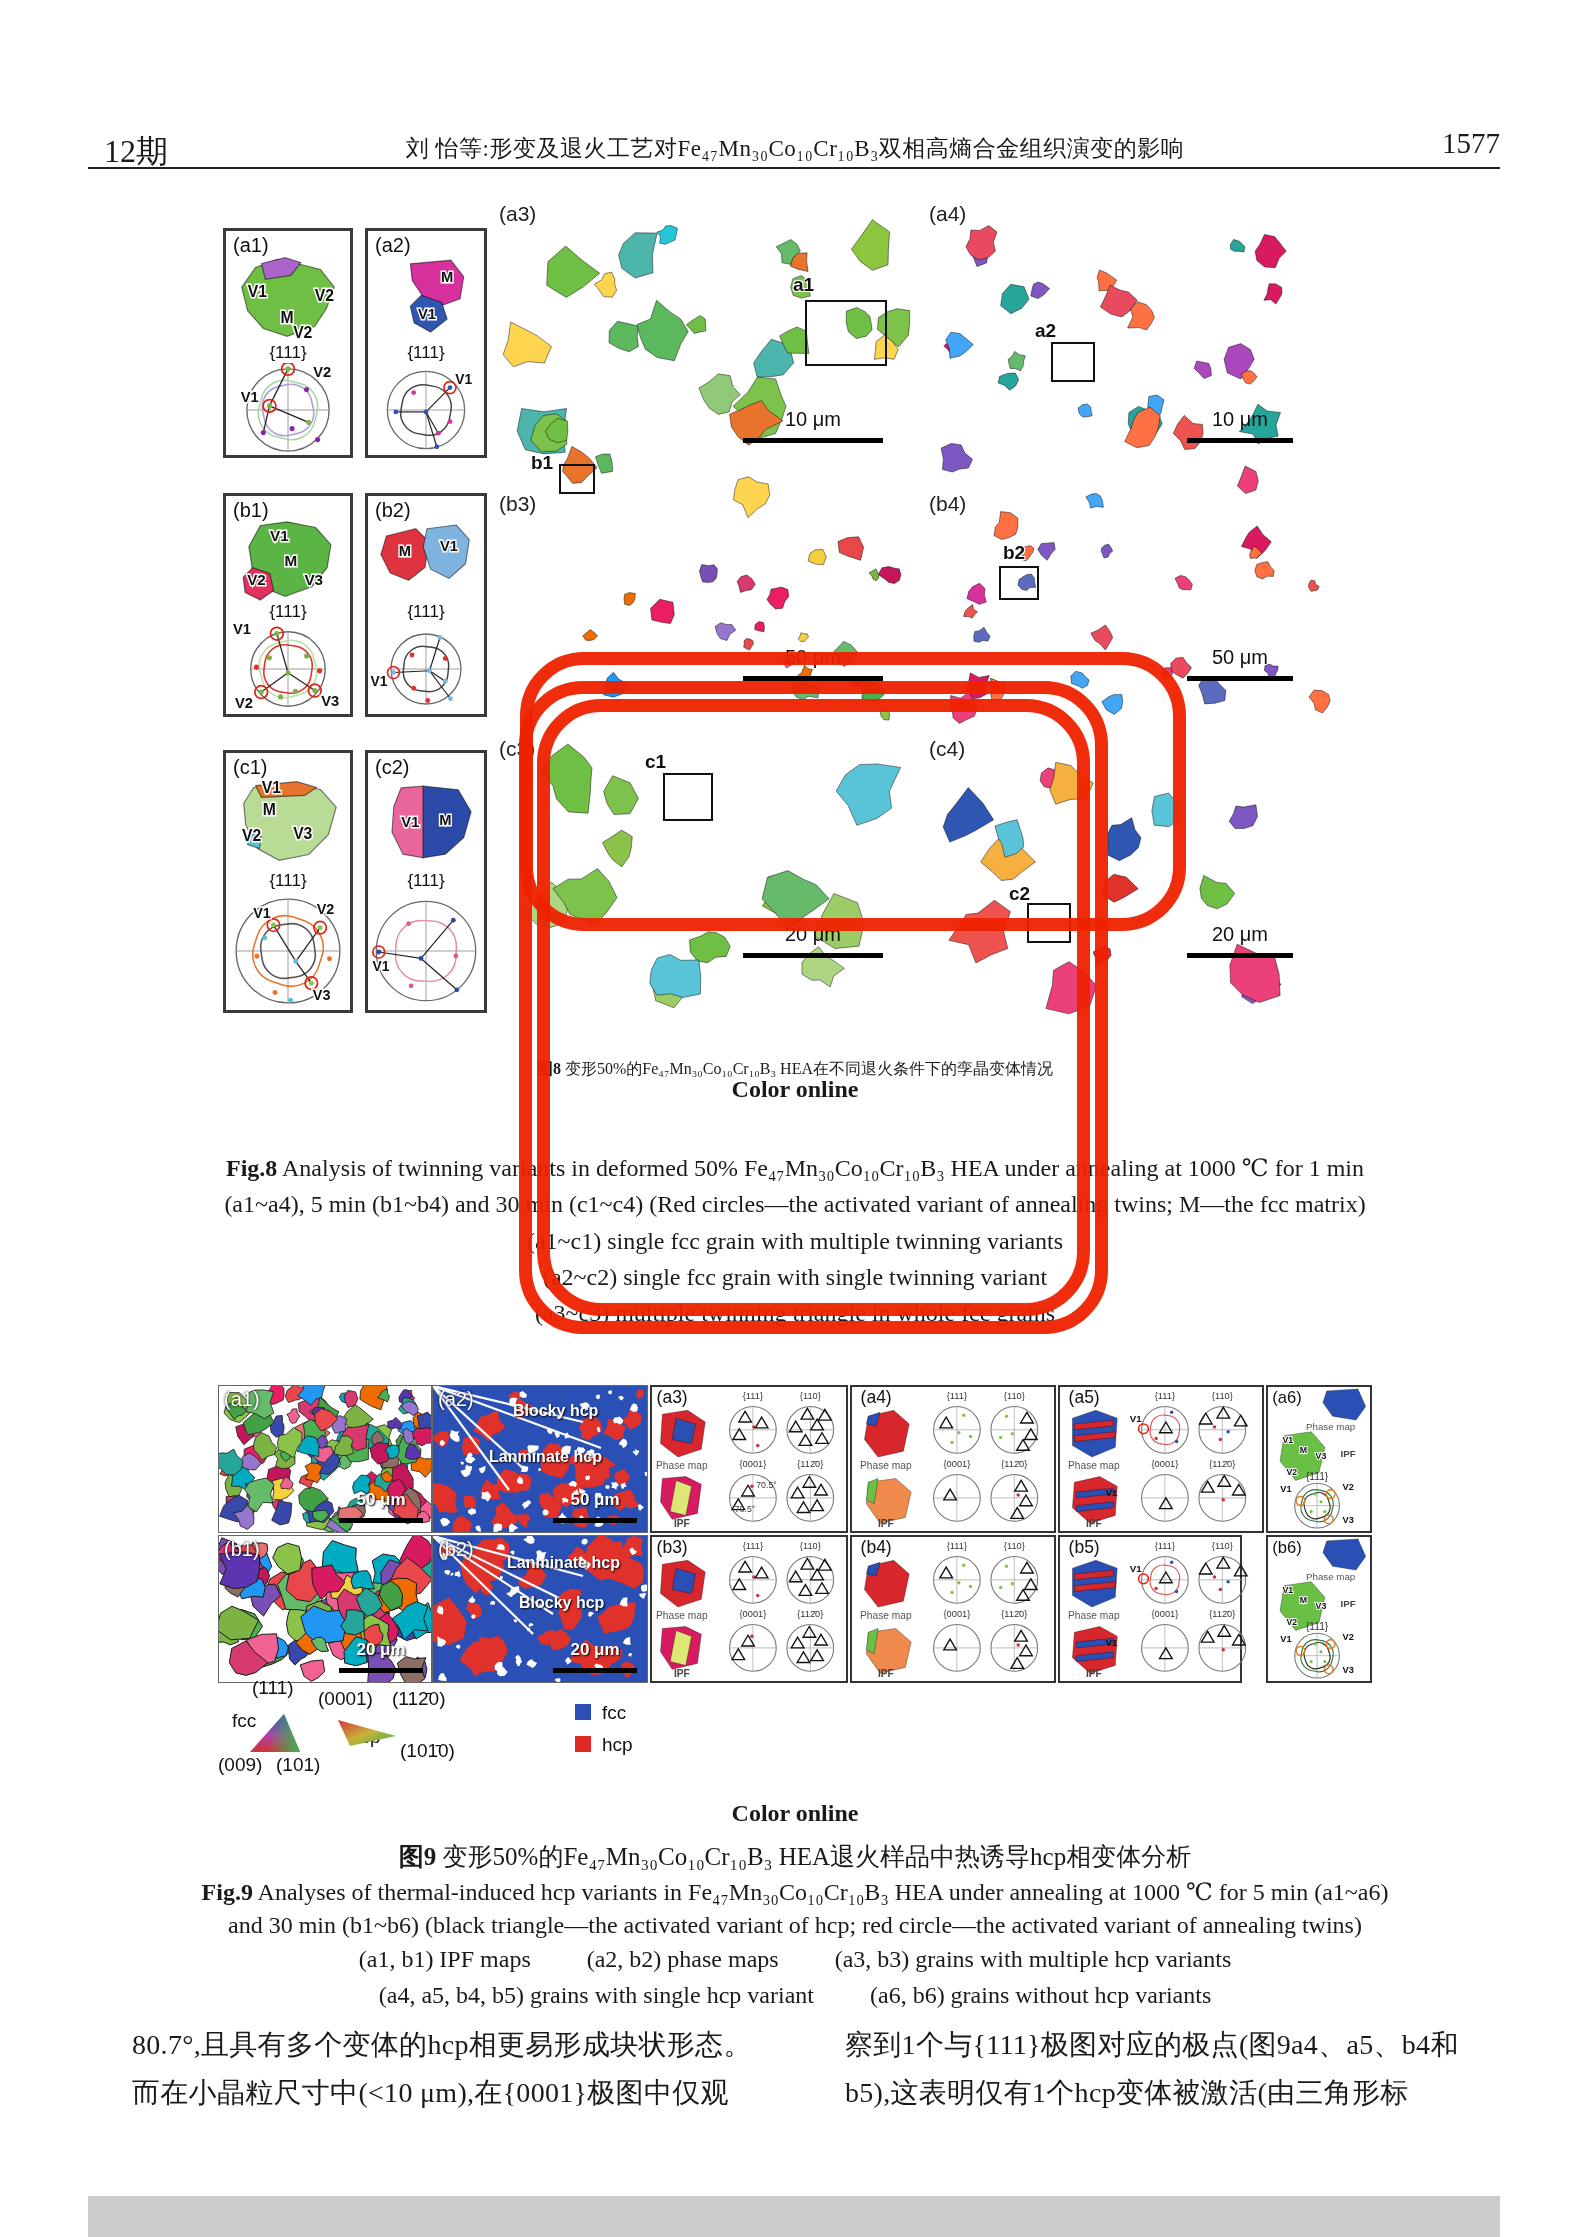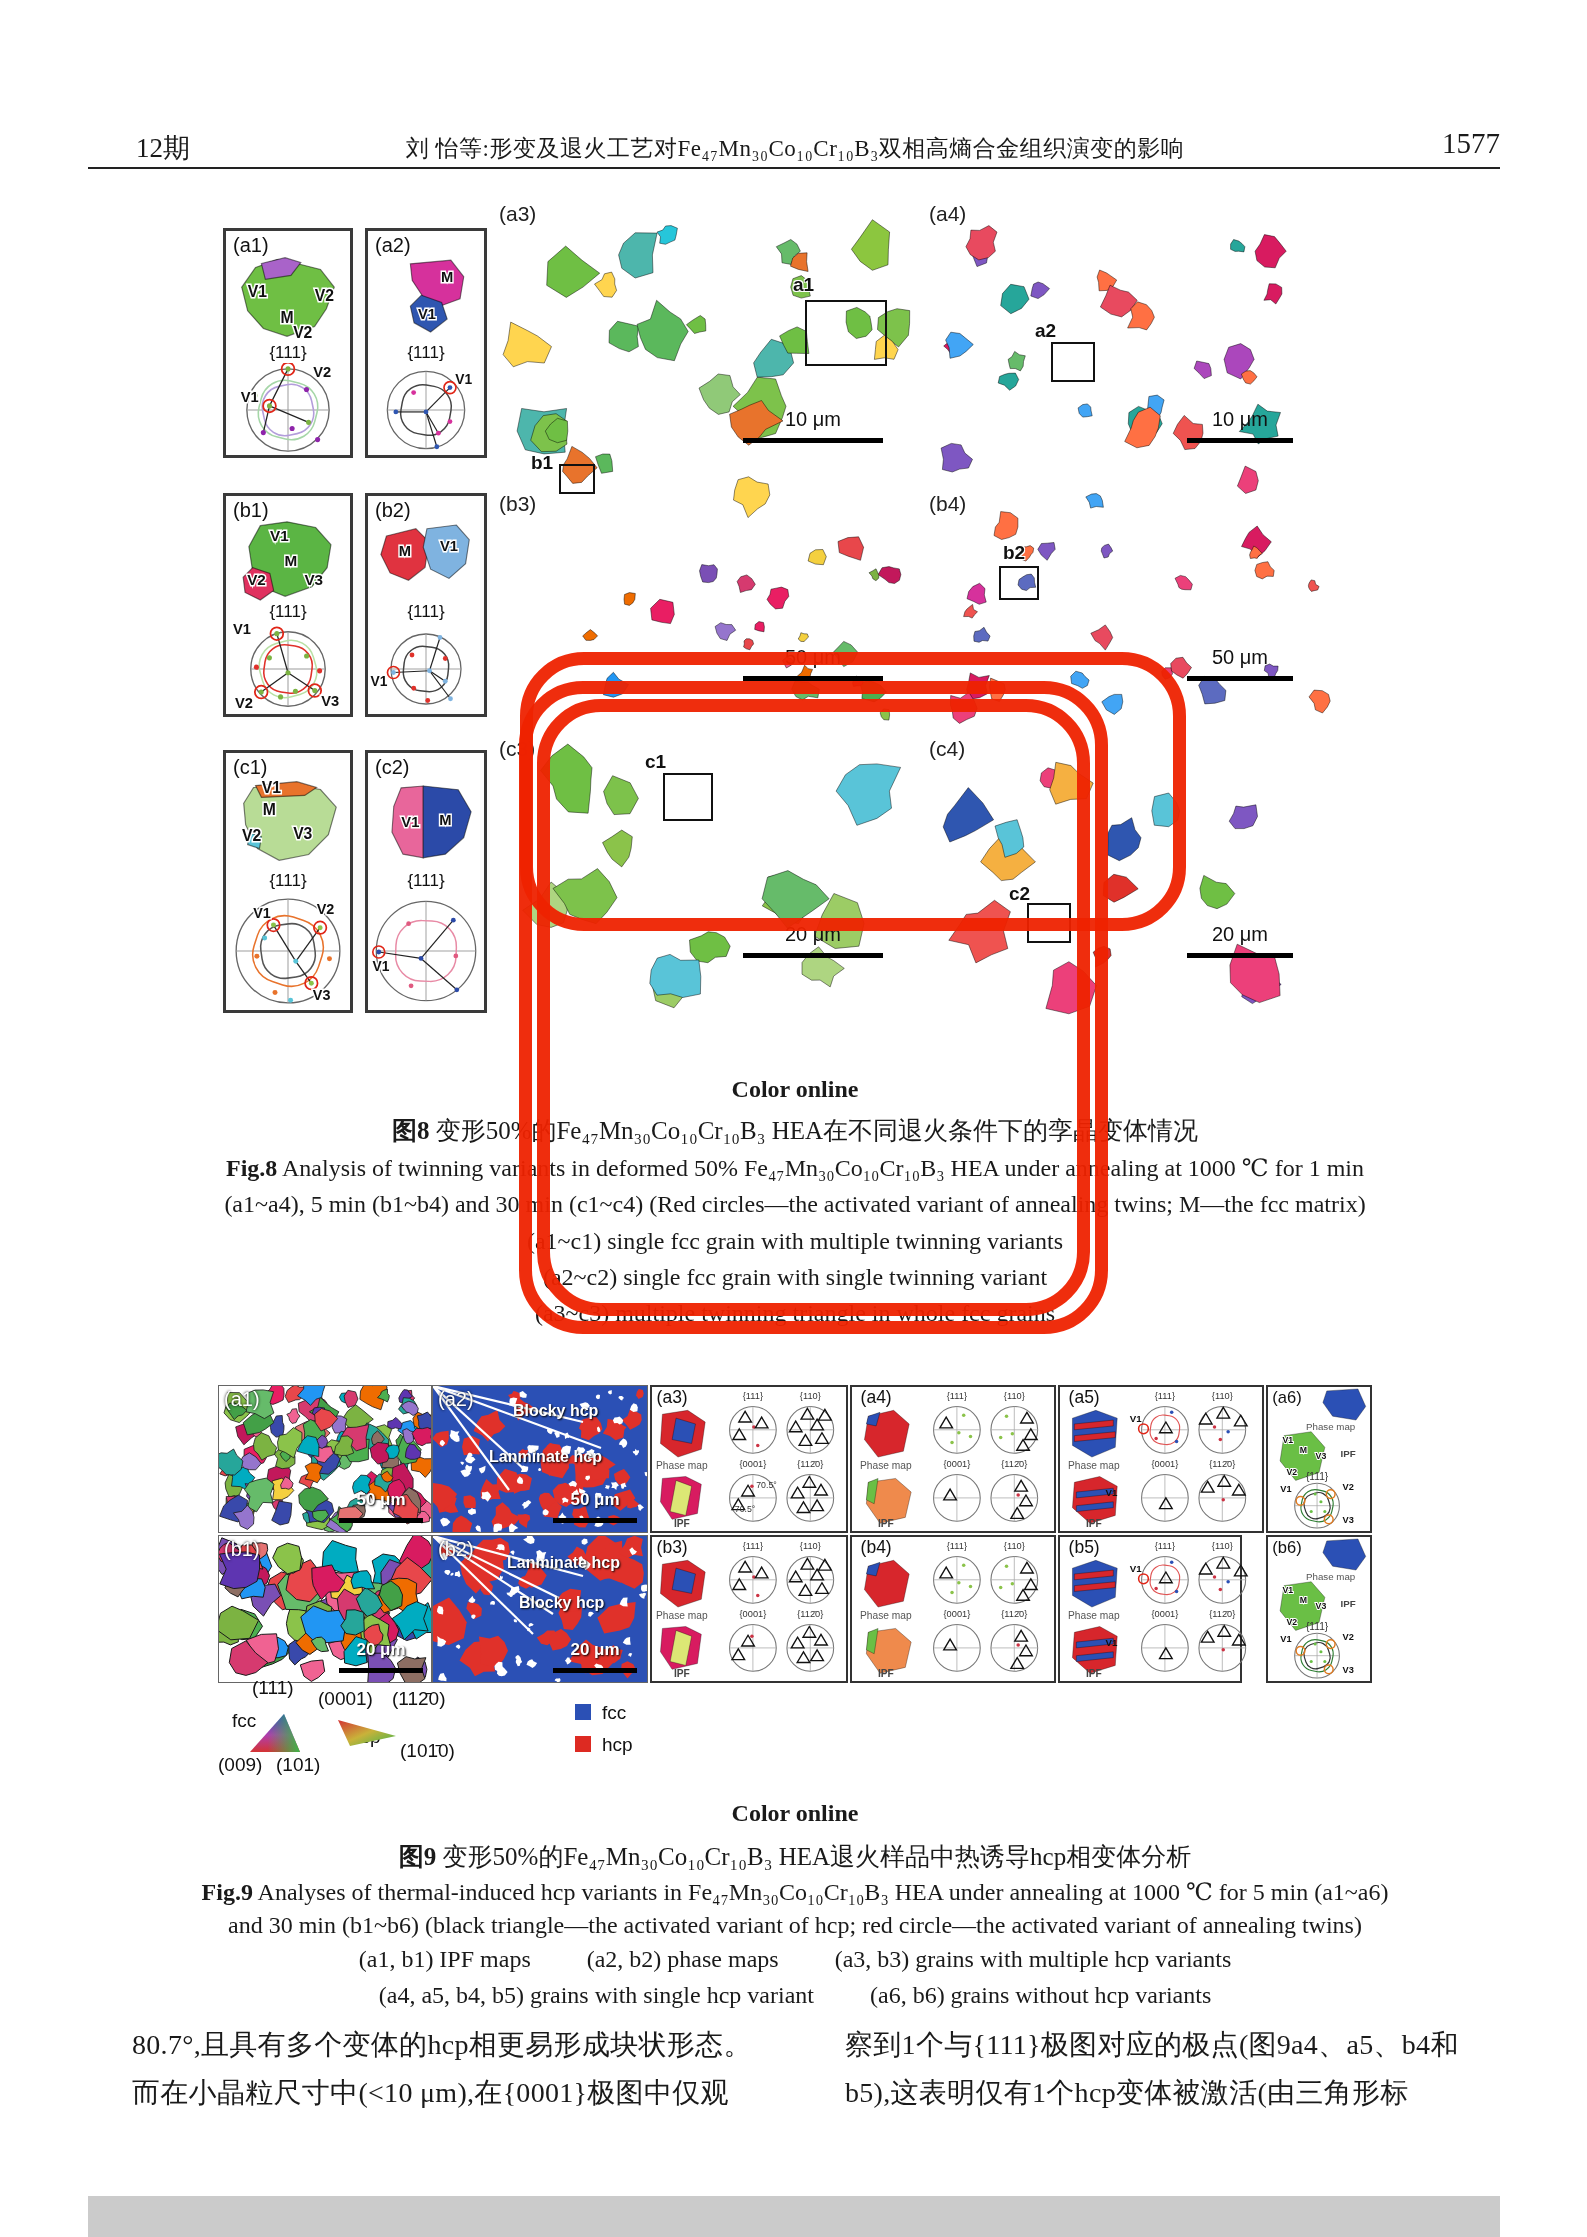--- a/index.html
+++ b/index.html
@@ -1,20 +1,20 @@
 <!DOCTYPE html>
 <html><head>
 <meta charset="utf-8">
 <style>
   html,body{margin:0;padding:0;background:#fff;}
   .page{position:relative;width:1587px;height:2237px;background:#fff;overflow:hidden;
         font-family:"Liberation Serif","DejaVu Serif",serif;color:#1a1a1a;}
   .abs{position:absolute;}
   
-  .hdr-issue{left:104px;top:130px;font-size:27px;margin-left:32px;}
+  .hdr-issue{left:104px;top:130px;font-size:32px;}
   .hdr-title{left:90px;top:133px;width:1410px;text-align:center;font-size:23px;letter-spacing:.5px;}
   .hdr-page{left:1400px;top:127px;width:100px;text-align:right;font-size:29px;}
   .hdr-rule{left:88px;top:167px;width:1412px;height:2px;background:#222;}
   
   #fig8c{left:0;top:190px;width:1587px;height:890px;}
   .sp{position:absolute;border:3px solid #3a3a3a;background:#fff;box-sizing:border-box;}
   .plab{position:absolute;left:7px;top:3px;font-family:"Liberation Sans",sans-serif;font-size:20px;color:#111;}
   .plane{position:absolute;left:0;width:100%;text-align:center;font-family:"Liberation Sans",sans-serif;font-size:17px;color:#111;}
   .map{position:absolute;}
   .maplab{position:absolute;left:4px;top:2px;font-family:"Liberation Sans",sans-serif;font-size:21px;color:#222;}
@@ -441,21 +441,21 @@
       <span class="sbar-t" style="left:240px;top:188px;width:150px">20 μm</span>
       <div class="sbar" style="left:262px;top:218px;width:106px"></div>
     </div>
   </div>
 
   <div class="wm-rect" style="left:520px;top:652px;width:640px;height:253px"></div>
   <div class="wm-rect" style="left:519px;top:681px;width:563px;height:627px"></div>
   <div class="wm-rect" style="left:537px;top:699px;width:527px;height:591px"></div>
 
   <div class="abs cap" style="top:1076px;font-weight:700">Color online</div>
-  <div class="abs cap" style="top:1114px;font-size:25px"><b>图8</b><span> 变形50%的Fe₄₇Mn₃₀Co₁₀Cr₁₀B₃ HEA在不同退火条件下的孪晶变体情况</span></div>
+  <div class="abs cap" style="top:1059px;font-size:16px"><b>图8</b><span> 变形50%的Fe₄₇Mn₃₀Co₁₀Cr₁₀B₃ HEA在不同退火条件下的孪晶变体情况</span></div>
   <div class="abs cap" style="top:1154px"><b>Fig.8</b><span> Analysis of twinning variants in deformed 50% Fe₄₇Mn₃₀Co₁₀Cr₁₀B₃ HEA under annealing at 1000 ℃ for 1 min</span></div>
   <div class="abs cap" style="top:1191px">(a1~a4), 5 min (b1~b4) and 30 min (c1~c4) (Red circles—the activated variant of annealing twins; M—the fcc matrix)</div>
   <div class="abs cap" style="top:1228px">(a1~c1) single fcc grain with multiple twinning variants</div>
   <div class="abs cap" style="top:1264px">(a2~c2) single fcc grain with single twinning variant</div>
   <div class="abs cap" style="top:1300px">(a3~c3) multiple twinning triangle in whole fcc grains</div>
 
   <div class="abs" id="fig9c">
 
     <div class="q q-img" style="left:218px;top:3px;width:214px;height:148px">
       <span class="qlab w">(a1)</span>

